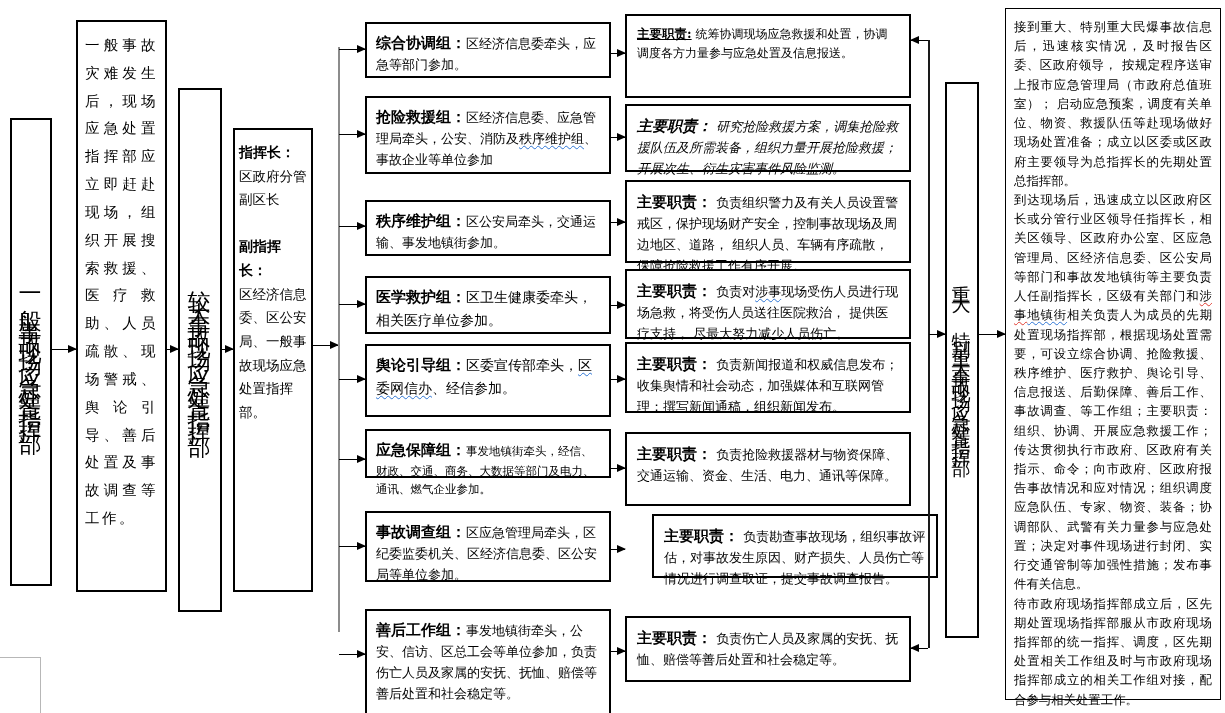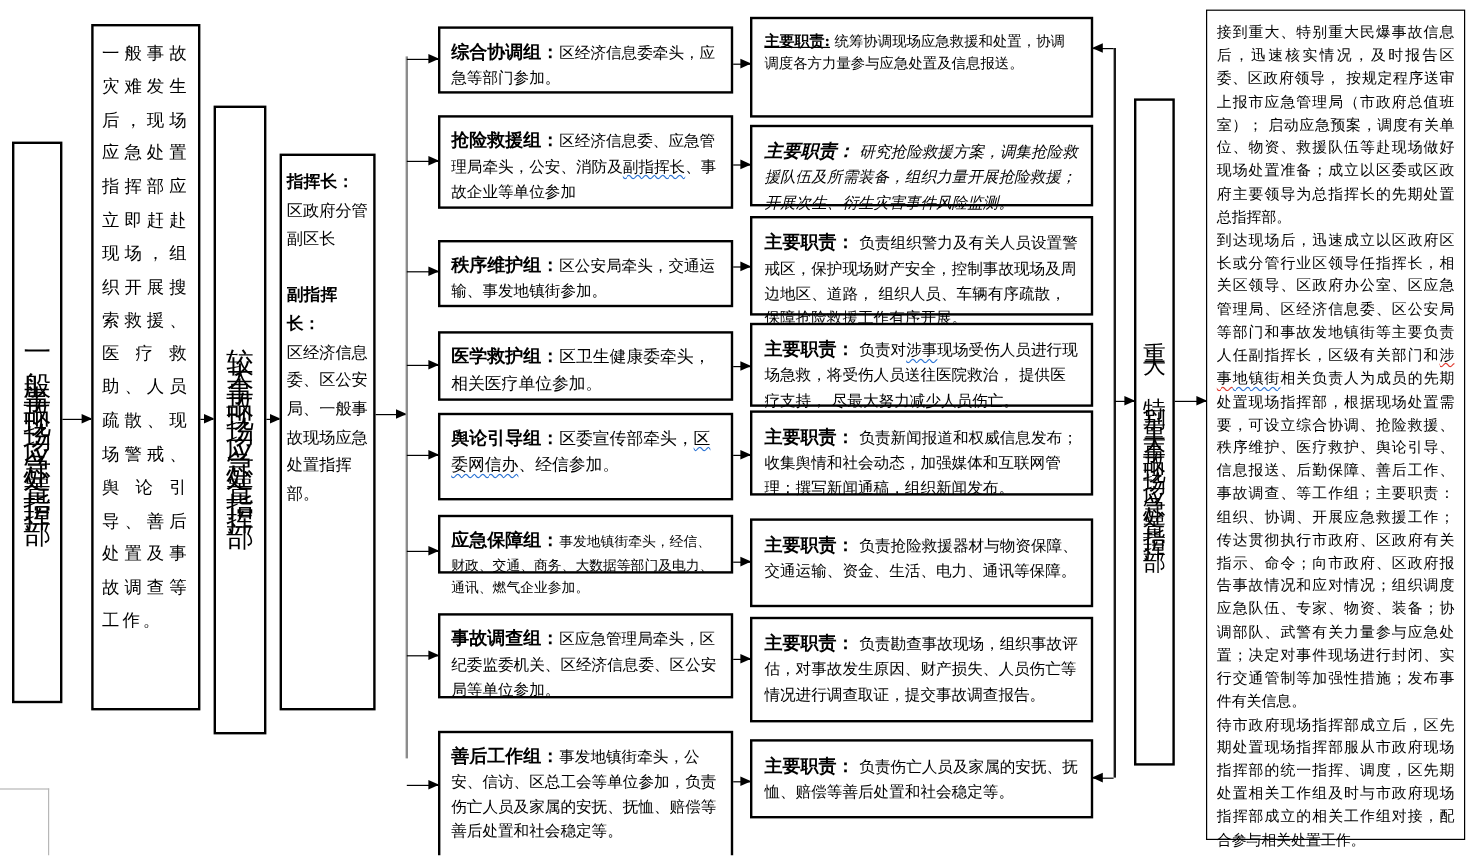--- a/index.html
+++ b/index.html
@@ -25,21 +25,21 @@
   #g1{top:22px;height:56px;}   #g2{top:96px;height:78px;}
   #g3{top:200px;height:56px;}  #g4{top:276px;height:58px;font-size:14px;}
   #g5{top:344px;height:73px;font-size:14px;} #g6{top:429px;height:49px;font-size:11.5px;}
   #g7{top:511px;height:71px;}  #g8{top:609px;height:116px;}
   
   .dbox{left:625px;width:286px;padding:8px 10px;font-size:13px;line-height:1.6;}
   .dbox .gt{font-weight:bold;font-size:15px;}
   #d1{top:14px;height:84px;font-size:12px;}
   #d1 .gt{font-size:12.5px;text-decoration:underline;}
   #d2{top:104px;height:68px;font-style:italic;} #d3{top:180px;height:83px;} #d4{top:269px;height:70px;}
-  #d5{top:342px;height:71px;} #d6{top:432px;height:74px;} #d7{top:514px;height:88px;}
+  #d5{top:342px;height:71px;} #d6{top:432px;height:74px;} #d7{top:514px;height:64px;margin-left:27px;}
   #d8{top:616px;height:66px;}
   
   #big{left:945px;top:82px;width:34px;height:556px;}
   #big span{font-size:19px;letter-spacing:9px;font-weight:500;}
   #longbox{left:1005px;top:8px;width:216px;height:692px;border-width:1.5px;
            padding:8px 8px;font-size:12.4px;line-height:1.55;text-align:justify;}
   #longbox p{margin:0;}
   
   .trunk{position:absolute;width:2px;}
   #ltrunk{left:338px;top:47px;height:585px;background:#8c8c8c;}
@@ -94,21 +94,21 @@
   <div class="ar" style="left:339px;top:304px;width:26px;"></div>
   <div class="ar" style="left:339px;top:379px;width:26px;"></div>
   <div class="ar" style="left:339px;top:459px;width:26px;"></div>
   <div class="ar" style="left:339px;top:546px;width:26px;"></div>
   <div class="ar" style="left:339px;top:654px;width:26px;"></div>
 
   <div class="box gbox" id="g1">
     <span class="gt">综合协调组：</span><span><span>区经济信息委牵头，应急等部门参加。</span></span>
   </div>
   <div class="box gbox" id="g2">
-    <span class="gt">抢险救援组：</span><span><span>区经济信息委、应急管理局牵头，公安、消防及</span><span class="wavy-blue">副指挥长</span><span>、事故企业等单位参加</span></span>
+    <span class="gt">抢险救援组：</span><span><span>区经济信息委、应急管理局牵头，公安、消防及</span><span class="wavy-blue">秩序维护组</span><span>、事故企业等单位参加</span></span>
   </div>
   <div class="box gbox" id="g3">
     <span class="gt">秩序维护组：</span><span><span>区公安局牵头，交通运输、事发地镇街参加。</span></span>
   </div>
   <div class="box gbox" id="g4">
     <span class="gt">医学救护组：</span><span><span>区卫生健康委牵头，相关医疗单位参加。</span></span>
   </div>
   <div class="box gbox" id="g5">
     <span class="gt">舆论引导组：</span><span><span>区委宣传部牵头，</span><span class="wavy-blue">区委网信办</span><span>、经信参加。</span></span>
   </div>

